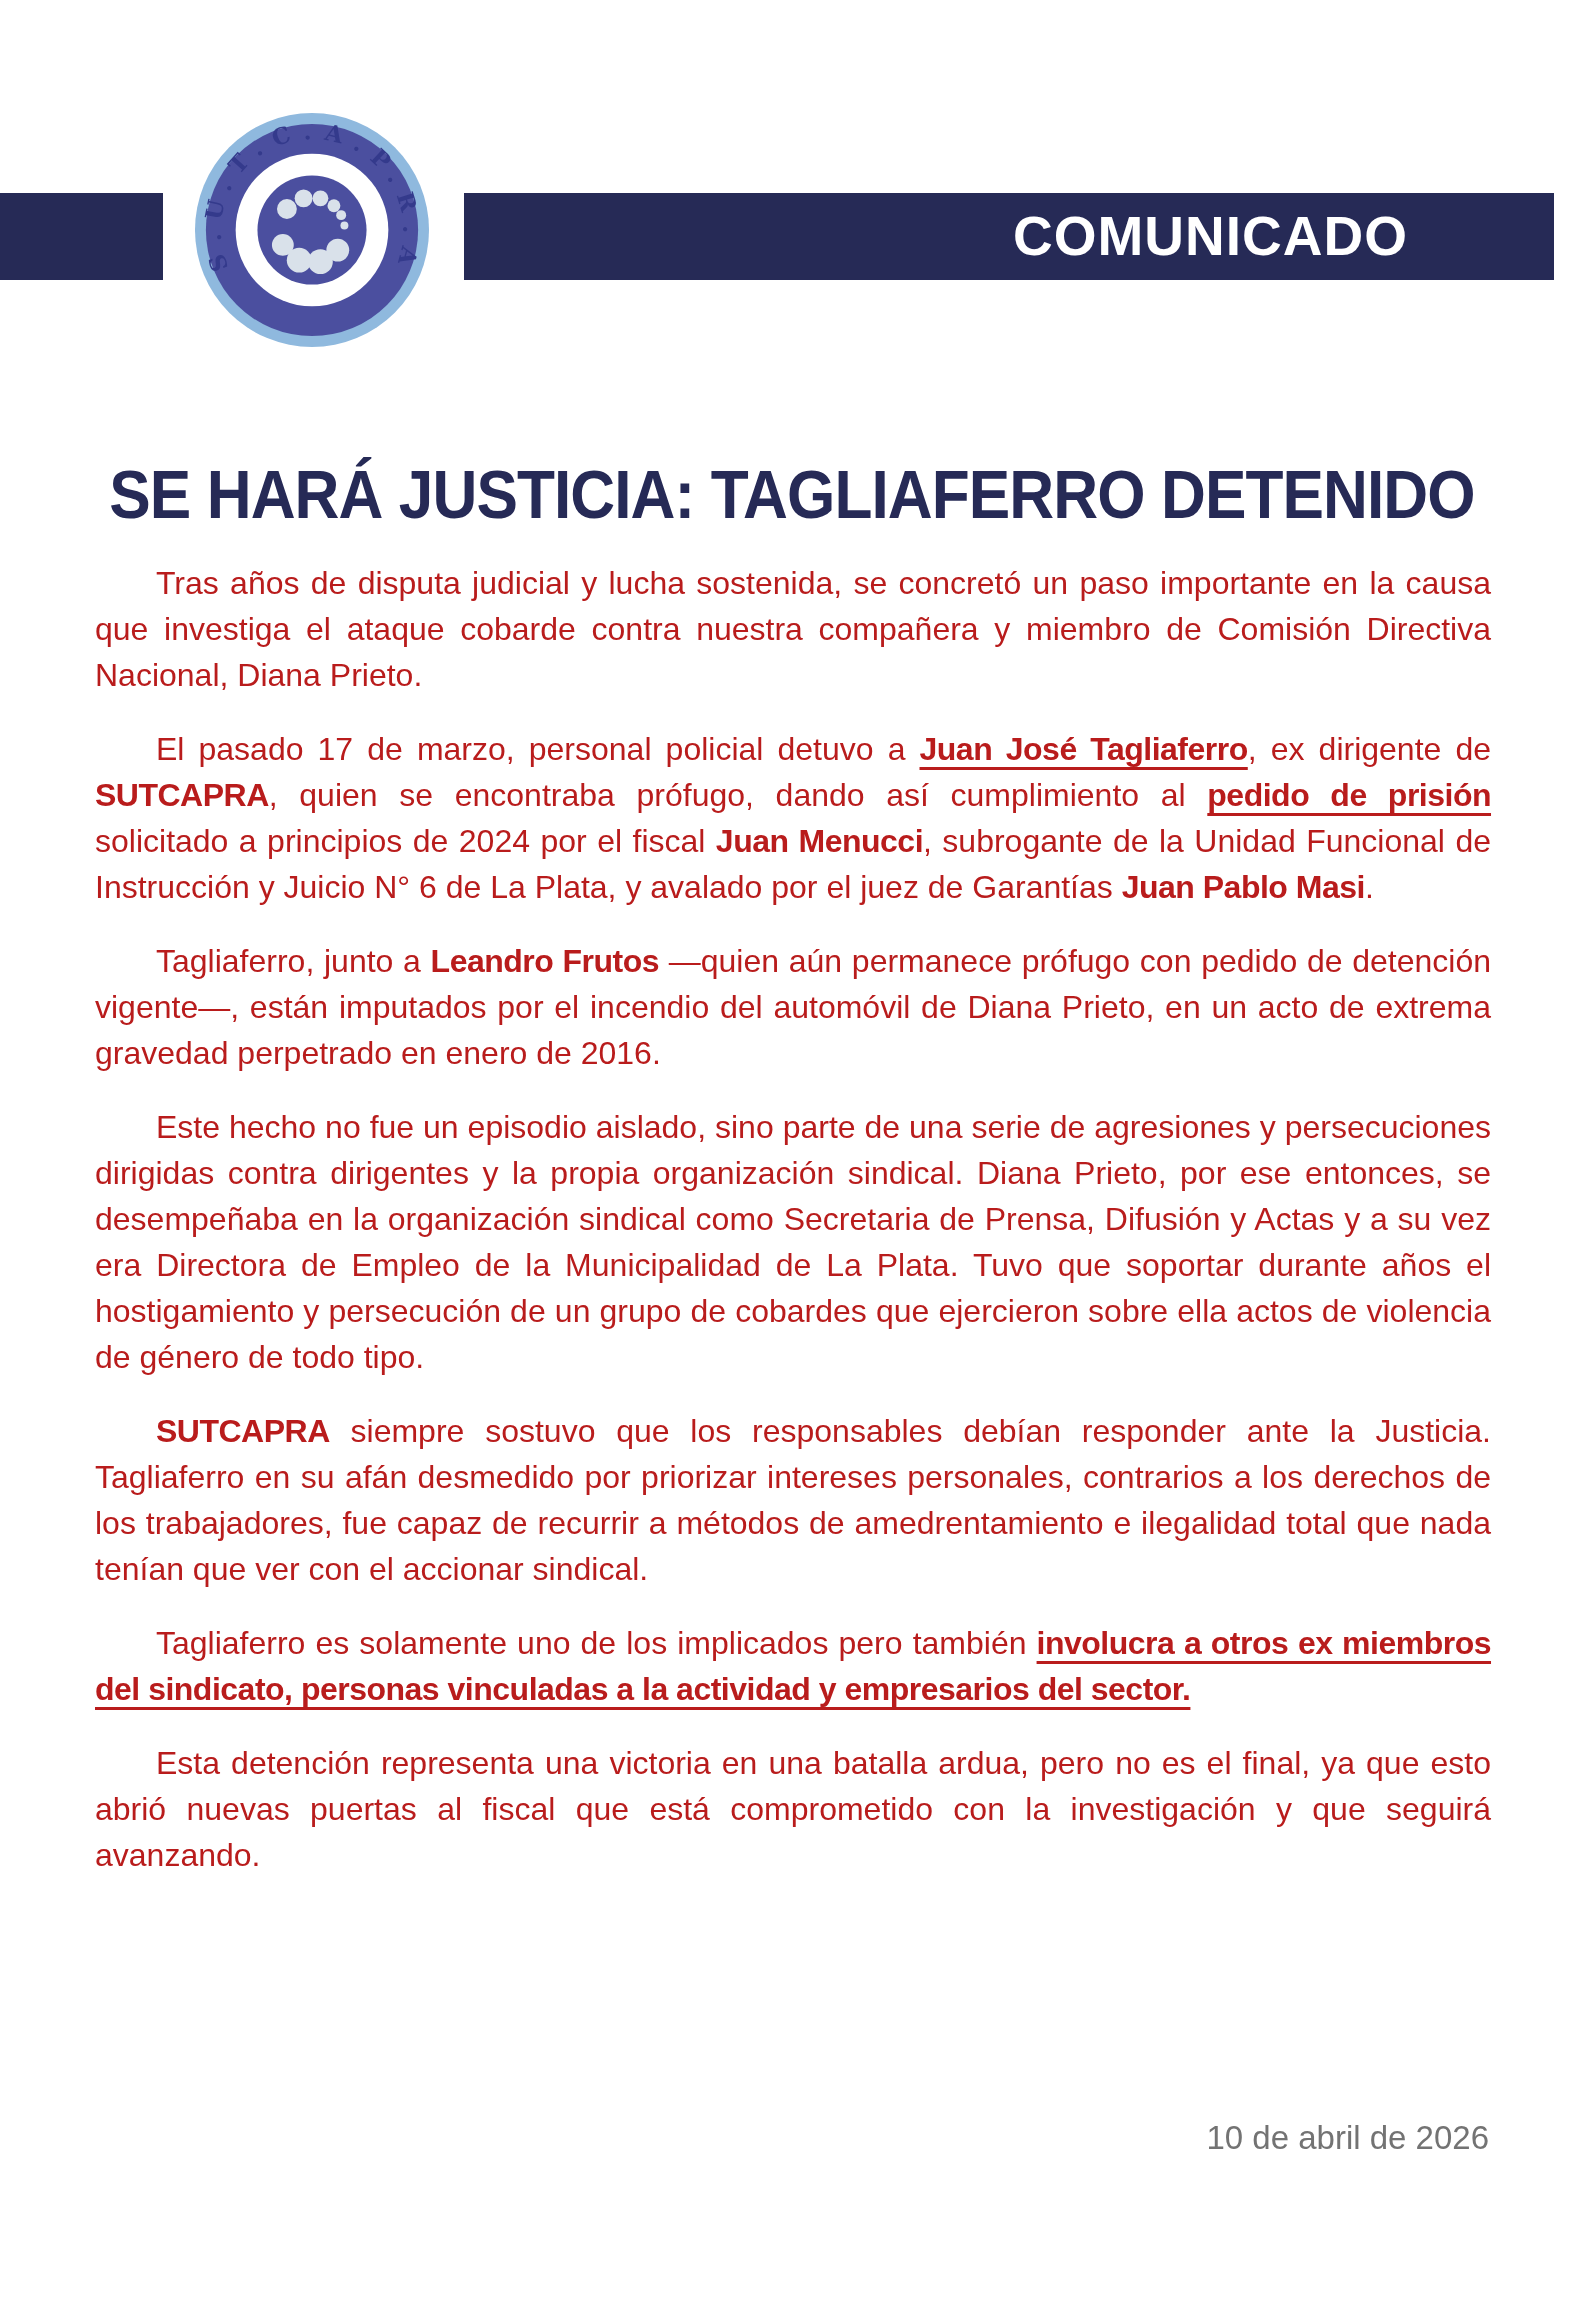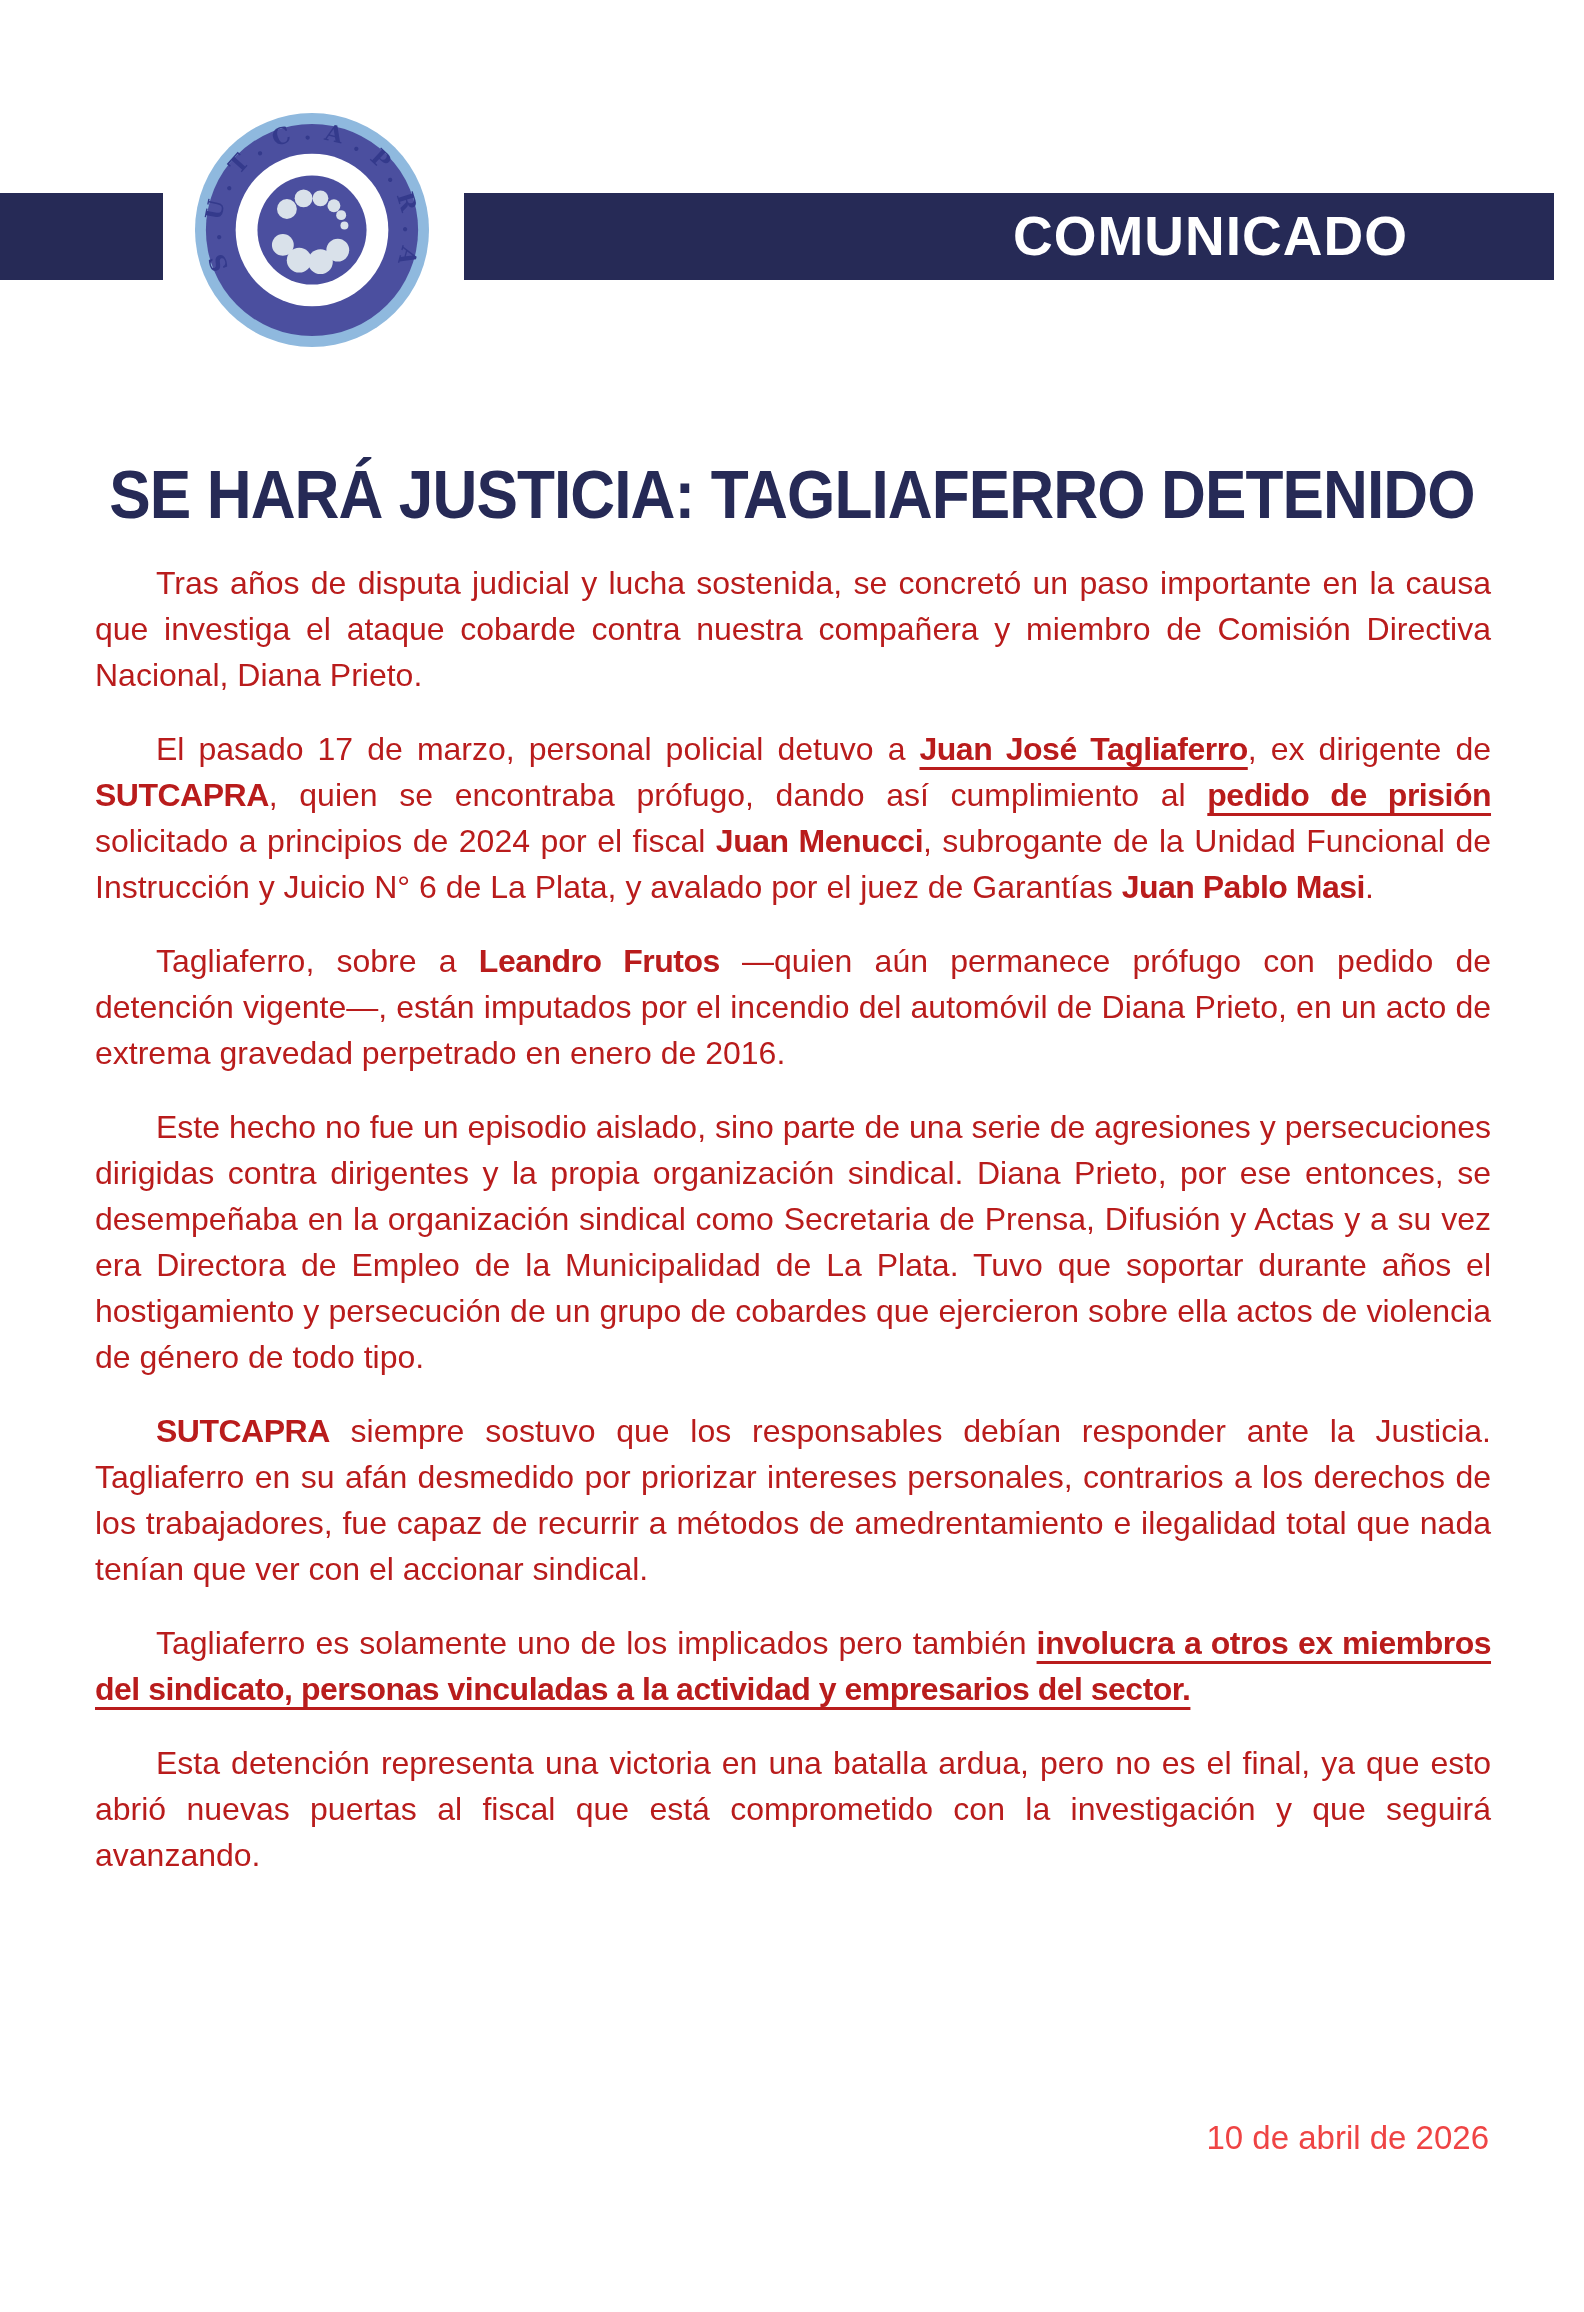--- a/index.html
+++ b/index.html
@@ -63,21 +63,21 @@
     text-decoration: underline;
     text-decoration-thickness: 2.5px;
     text-underline-offset: 7px;
   }
 
   
   .date {
     position: absolute;
     top: 2119px; right: 95px;
     font-size: 33px;
-    color: #ef4444;
+    color: #737373;
     text-align: right;
   }
 </style>
 </head>
 <body>
 
 <div class="page">
 
   <div class="bar bar-left"></div>
   <div class="bar bar-right"></div>
@@ -106,21 +106,21 @@
     <text font-size="23" font-weight="bold" fill="#343a8c" font-family="DejaVu Serif, serif">
       <textPath href="#logo-arc" xlink:href="#logo-arc" startOffset="0" textLength="360" lengthAdjust="spacing">S.U.T.C.A.P.R.A</textPath>
     </text>
   </svg>
 
   <div class="title">SE HARÁ JUSTICIA: TAGLIAFERRO DETENIDO</div>
 
   <div class="article">
       <p><span>Tras años de disputa judicial y lucha sostenida, se concretó un paso importante en la causa que investiga el ataque cobarde contra nuestra compañera y miembro de Comisión Directiva Nacional, Diana Prieto.</span></p>
       <p><span>El pasado 17 de marzo, personal policial detuvo a </span><span class="b u">Juan José Tagliaferro</span><span>, ex dirigente de </span><span class="b">SUTCAPRA</span><span>, quien se encontraba prófugo, dando así cumplimiento al </span><span class="b u">pedido de prisión</span><span> solicitado a principios de 2024 por el fiscal </span><span class="b">Juan Menucci</span><span>, subrogante de la Unidad Funcional de Instrucción y Juicio N° 6 de La Plata, y avalado por el juez de Garantías </span><span class="b">Juan Pablo Masi</span><span>.</span></p>
-      <p><span>Tagliaferro, sobre a </span><span class="b">Leandro Frutos</span><span> —quien aún permanece prófugo con pedido de detención vigente—, están imputados por el incendio del automóvil de Diana Prieto, en un acto de extrema gravedad perpetrado en enero de 2016.</span></p>
+      <p><span>Tagliaferro, junto a </span><span class="b">Leandro Frutos</span><span> —quien aún permanece prófugo con pedido de detención vigente—, están imputados por el incendio del automóvil de Diana Prieto, en un acto de extrema gravedad perpetrado en enero de 2016.</span></p>
       <p><span>Este hecho no fue un episodio aislado, sino parte de una serie de agresiones y persecuciones dirigidas contra dirigentes y la propia organización sindical. Diana Prieto, por ese entonces, se desempeñaba en la organización sindical como Secretaria de Prensa, Difusión y Actas y a su vez era Directora de Empleo de la Municipalidad de La Plata. Tuvo que soportar durante años el hostigamiento y persecución de un grupo de cobardes que ejercieron sobre ella actos de violencia de género de todo tipo.</span></p>
       <p><span class="b">SUTCAPRA</span><span> siempre sostuvo que los responsables debían responder ante la Justicia. Tagliaferro en su afán desmedido por priorizar intereses personales, contrarios a los derechos de los trabajadores, fue capaz de recurrir a métodos de amedrentamiento e ilegalidad total que nada tenían que ver con el accionar sindical.</span></p>
       <p><span>Tagliaferro es solamente uno de los implicados pero también </span><span class="b u">involucra a otros ex miembros del sindicato, personas vinculadas a la actividad y empresarios del sector.</span></p>
       <p><span>Esta detención representa una victoria en una batalla ardua, pero no es el final, ya que esto abrió nuevas puertas al fiscal que está comprometido con la investigación y que seguirá avanzando.</span></p>
     </div>
 
   <div class="date">10 de abril de 2026</div>
 
 </div>
 

